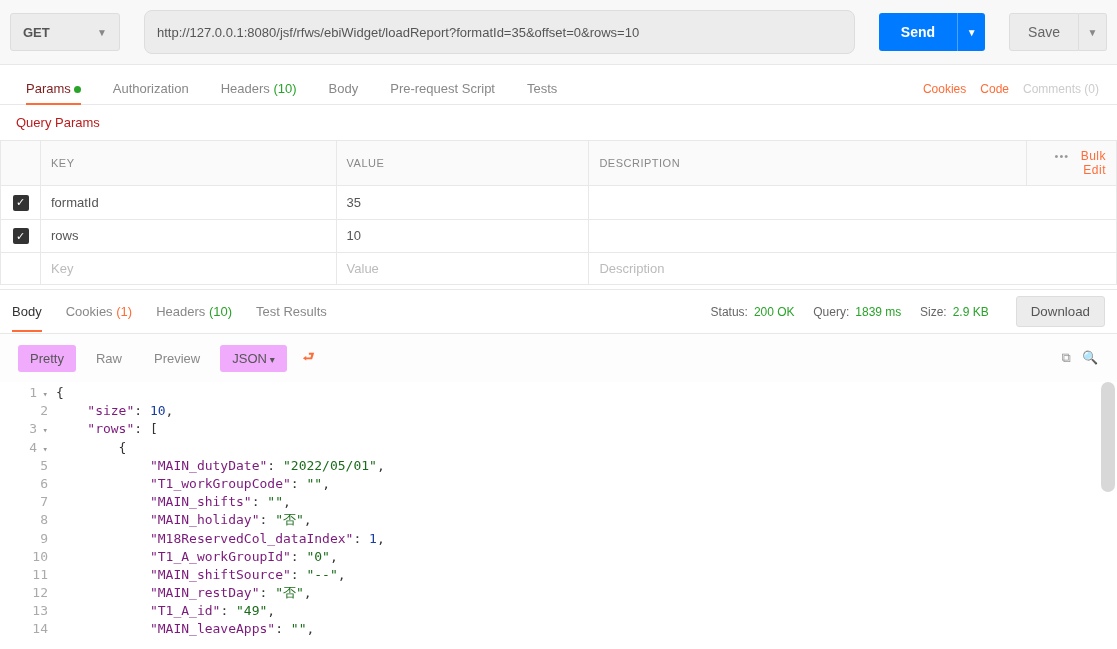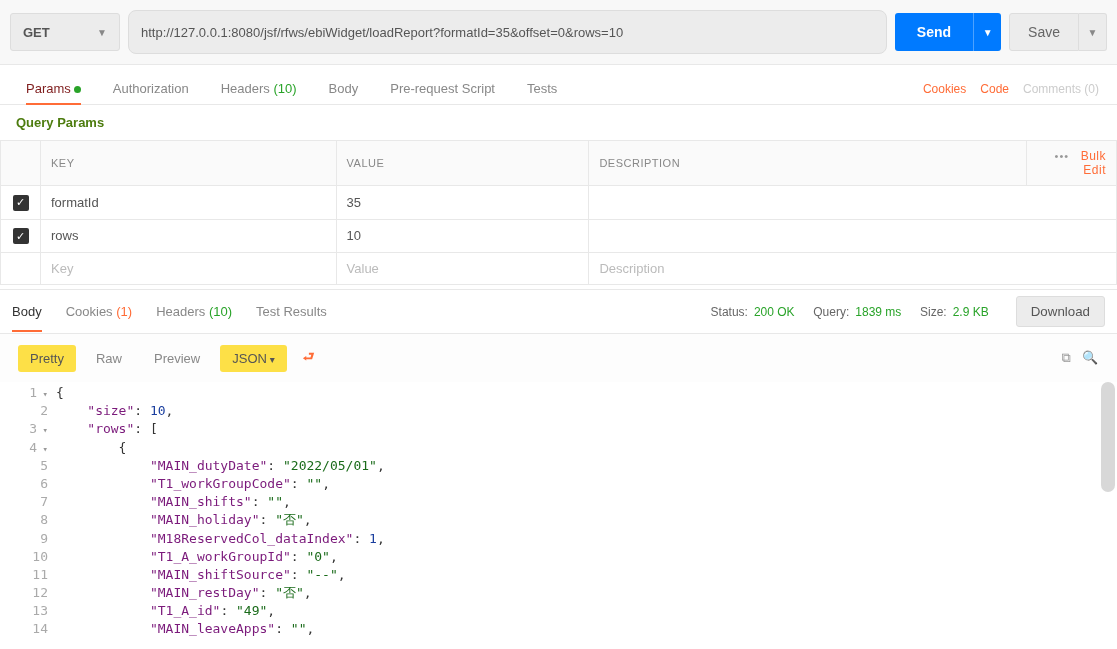--- a/index.html
+++ b/index.html
@@ -1,18 +1,18 @@
 <!DOCTYPE html>
 <html><head>
 <meta charset="utf-8">
 <style>
 * { box-sizing: border-box; margin: 0; padding: 0; }
 body { font-family: -apple-system, BlinkMacSystemFont, "Segoe UI", Arial, sans-serif; font-size: 13px; color: #333; background: #fff; }
 
-.topbar { background: #f8f8f8; padding: 10px 10px; display: flex; gap: 8px; align-items: center; border-bottom: 1px solid #e8e8e8;}
+.topbar { background: #f8f8f8; padding: 10px 10px; display: flex; gap: 24px; align-items: center; border-bottom: 1px solid #e8e8e8;}
 .method-select { width:110px; height:38px; background:#ececec; border:1px solid #ddd; border-radius:3px; display:flex; align-items:center; justify-content:space-between; padding:0 12px; color:#555; font-weight:600;}
 .method-select .arrow { color:#888; font-size:10px;}
 .url-input { flex:1; height:44px; background:#ececec; border:1px solid #ddd; border-radius:8px; padding:0 12px; color:#555; font-size:13px;}
 .send-group { display:flex;}
 .btn-send { background:#007aff; color:#fff; border:none; height:38px; padding:0 22px; font-weight:600; border-radius:3px 0 0 3px; font-size:14px;}
 .btn-send-drop { background:#007aff; color:#fff; border:none; border-left:1px solid rgba(255,255,255,0.3); height:38px; width:28px; border-radius:0 3px 3px 0; font-size:10px;}
 .save-group { display:flex;}
 .btn-save { background:#ececec; color:#666; border:1px solid #ddd; height:38px; padding:0 18px; border-radius:3px 0 0 3px; font-size:14px;}
 .btn-save-drop { background:#ececec; color:#888; border:1px solid #ddd; border-left:none; height:38px; width:28px; border-radius:0 3px 3px 0; font-size:10px;}
 
@@ -20,21 +20,21 @@
 .reqtab { padding:8px 0; margin-right:32px; color:#888; cursor:pointer; position:relative;}
 .reqtab.active { color:#7f1d1d;margin-left:8px; }
 .reqtab.active::after { content:""; position:absolute; left:0; right:0; bottom:-1px; height:2px; background:#ff6c37;}
 .reqtab .dot { display:inline-block; width:7px; height:7px; border-radius:50%; background:#29a329; margin-left:3px; vertical-align:middle;}
 .reqtab .cnt { color:#29a329;}
 .spacer { flex:1;}
 .linkbar { display:flex; gap:14px; font-size:12px;}
 .linkbar .lnk { color:#ff6c37; cursor:pointer;}
 .linkbar .lnk.muted { color:#ccc;}
 
-.subhead { padding:10px 16px; color:#4d7c0f; font-weight:700; font-size:13px;}
+.subhead { padding:10px 16px; color:#b91c1c; font-weight:400; font-size:13px;}
 
 .paramtable { width:100%; border-collapse:collapse;}
 .paramtable th, .paramtable td { border:1px solid #e8e8e8; padding:8px 10px; text-align:left; font-weight:normal; color:#555;}
 .paramtable th { background:#fafafa; color:#888; font-size:11px; letter-spacing:0.5px;}
 .checkcell { width:40px; text-align:center !important;}
 .chk { width:16px; height:16px; background:#333; border-radius:2px; display:inline-flex; align-items:center; justify-content:center;}
 .chk::after { content:"✓"; color:#fff; font-size:11px;}
 .lastcol { width:90px; text-align:right !important;}
 .dots { color:#999; letter-spacing:1px; margin-right:8px;}
 .bulklink { color:#ff6c37; font-size:12px;}
@@ -45,21 +45,21 @@
 .resptab.active { color:#333;}
 .resptab.active::after { content:""; position:absolute; left:0; right:0; bottom:-7px; height:2px; background:#ff6c37;}
 .resptab .cnt { color:#29a329;}
 .resptab .cnt.orange{ color:#ff6c37;}
 .resp-status { font-size:12px; color:#666; display:flex; gap:6px; align-items:center;}
 .resp-status .val { color:#29a329;}
 .btn-dl { background:#ececec; border:1px solid #ddd; border-radius:3px; padding:7px 14px; margin-left:27px; color:#555;}
 
 .viewbar { display:flex; align-items:center; gap:8px; padding:10px 18px; background:#fdfdfd;}
 .viewbtn { padding:6px 12px; color:#888; border-radius:3px; cursor:pointer;}
-.viewbtn.active { background:#fde047; color:#555;}
+.viewbtn.active { background:#f0abfc; color:#555;}
 .viewbtn.drop::after{content:" ▾"; font-size:10px;}
 .wrapicon { width:28px; height:28px; display:flex; align-items:center; justify-content:center; color:#ff6c37; font-weight:bold;}
 .vb-right { margin-left:auto; display:flex; gap:12px; color:#999;}
 
 .code-area { display:flex; font-family:Consolas, Menlo, monospace; font-size:13px; line-height:1.4; padding:2px 0 6px; position:relative;}
 .gutter { text-align:right; color:#aaa; padding:0 8px; user-select:none; width:56px;}
 .gutter .gl { height:18.2px;}
 .gutter .fold::after { content:" ▾"; font-size:9px; color:#999;}
 .codebody { flex:1; white-space:pre; }
 .codebody .ln { height:18.2px; }

